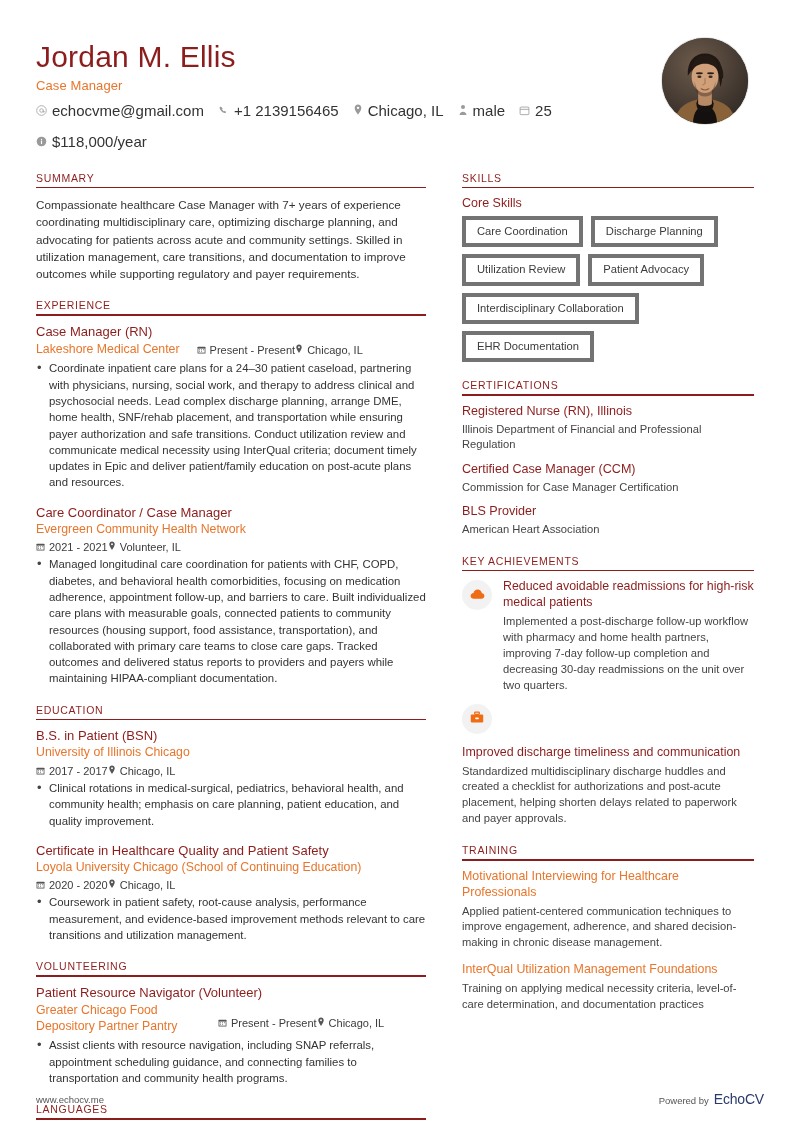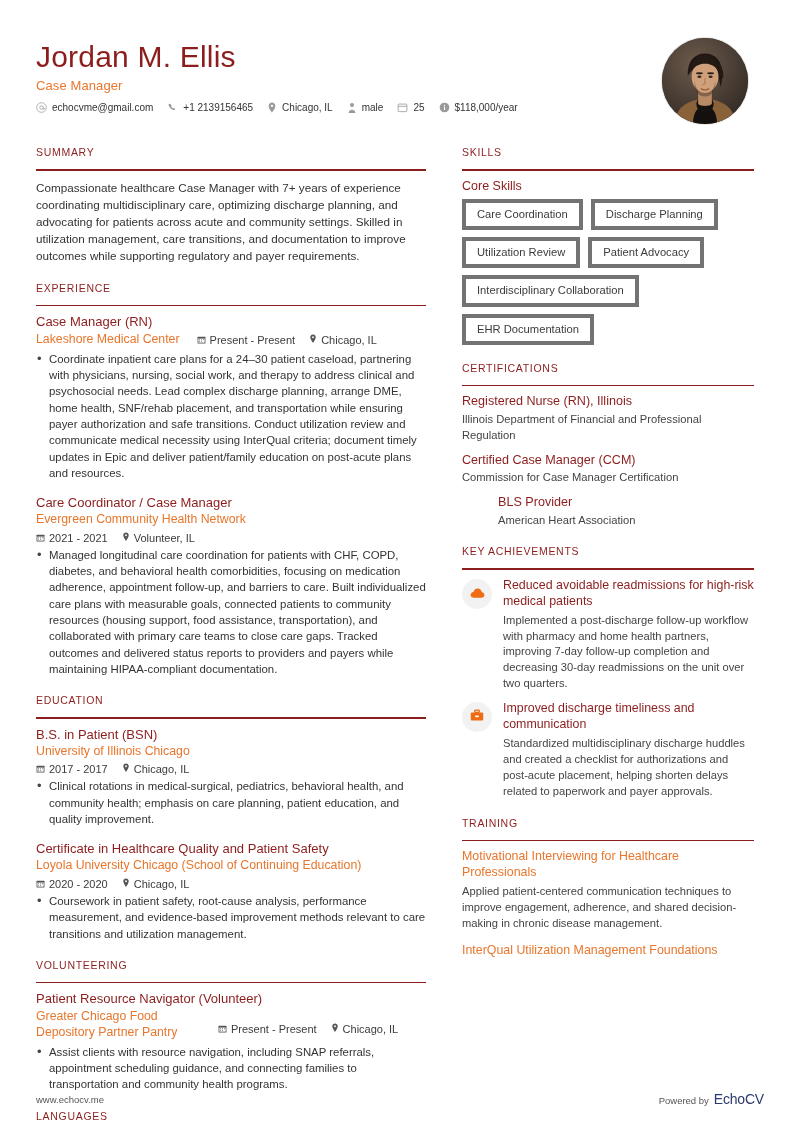--- a/index.html
+++ b/index.html
@@ -32,21 +32,21 @@
     font-size: 13px;
     color: #e8762c;
     margin-top: 3px;
     letter-spacing: .1px;
   }
   .contact-row {
     display: flex;
     flex-wrap: wrap;
     gap: 14px;
     margin-top: 9px;
-    font-size: 10px;
+    font-size: 15px;
     color: #333;
   }
   .contact-item { display: flex; align-items: center; gap: 5px; white-space: nowrap; }
   .contact-item svg { display:block; }
   .avatar {
     width: 86px; height: 86px;
     border-radius: 50%;
     overflow: hidden;
     flex: none;
     margin-right: 16px;
@@ -66,21 +66,21 @@
   .col-left  { width: 390px; flex: none; }
   .col-right { width: 292px; flex: none; }
 
   
   .sec { margin-bottom: 17px; }
   .sec-title {
     font-size: 10.5px;
     letter-spacing: .7px;
     color: #8c1d1d;
     text-transform: uppercase;
-    padding-bottom: 11px;
+    padding-bottom: 3px;
   }
   .sec-rule {
     height: 1.6px;
     background: #8c1d1d;
     margin-bottom: 8px;
   }
 
   
   .summary-text {
     font-size: 11.7px;
@@ -105,21 +105,20 @@
     margin-top: 1px;
   }
   .entry-org {
     font-size: 12.3px;
     color: #e8762c;
     line-height: 1.28;
   }
   .entry-meta {
     display: flex;
     align-items: flex-end;
-    gap: 14px;
     font-size: 11px;
     color: #3b3b3b;
     padding-top: 2px;
   }
   .meta-item { display: flex; align-items: center; gap: 4px; white-space: nowrap; }
   .entry-meta-own { margin-top: 2px; }
   .bullets { list-style: none; margin-top: 3px; }
   .bullets li {
     position: relative;
     padding-left: 13px;
@@ -147,27 +146,27 @@
     border: 4px solid #737373;
     padding: 5px 11px 6px;
     font-size: 11.2px;
     color: #3b3b3b;
     line-height: 1.1;
     background: #fff;
   }
 
   
   .cert { margin-bottom: 9px; }
-  .cert:last-child { margin-bottom: 0; margin-left: 36px; }
+  .cert:last-child { margin-bottom: 0; }
   .cert-name { font-size: 12.6px; color: #8c1d1d; line-height: 1.25; }
   .cert-issuer { font-size: 11.2px; color: #444; line-height: 1.4; margin-top: 2px; }
 
   
   .ach { display: flex; gap: 11px; margin-bottom: 9px; }
-  .ach:last-child { margin-bottom: 0; }
+  .ach:last-child { margin-bottom: 0; flex-direction: column; }
   .ach-icon {
     width: 30px; height: 30px; flex: none;
     border-radius: 50%;
     background: #f2f2f2;
     display: flex; align-items: center; justify-content: center;
     margin-top: 1px;
   }
   .ach-body { flex: 1; }
   .ach-title { font-size: 12.4px; color: #8c1d1d; line-height: 1.28; }
   .ach-desc { font-size: 11.2px; color: #444; line-height: 1.42; margin-top: 3px; }
@@ -582,20 +581,21 @@
 
       <div class="sec">
         <div class="sec-title">TRAINING</div>
         <div class="sec-rule"></div>
         <div class="train">
           <div class="train-name">Motivational Interviewing for Healthcare Professionals</div>
           <div class="train-desc">Applied patient-centered communication techniques to improve engagement, adherence, and shared decision-making in chronic disease management.</div>
         </div>
         <div class="train">
           <div class="train-name">InterQual Utilization Management Foundations</div>
+          <div class="train-desc">Training on applying medical necessity criteria, level-of-care determination, and documentation practices</div>
         </div>
       </div>
 
     </div>
   </div>
 
   <div class="footer">
     <span>www.echocv.me</span>
     <span class="footer-right">
       <span>Powered by</span>

